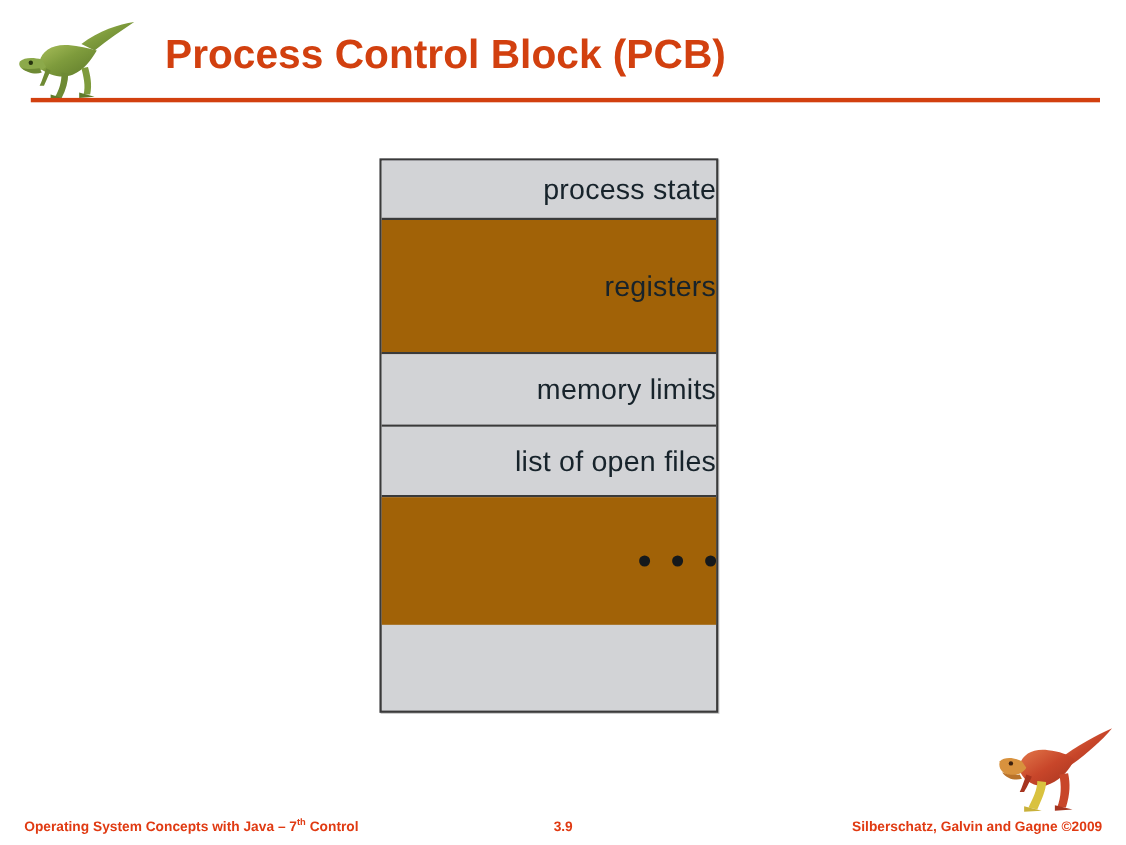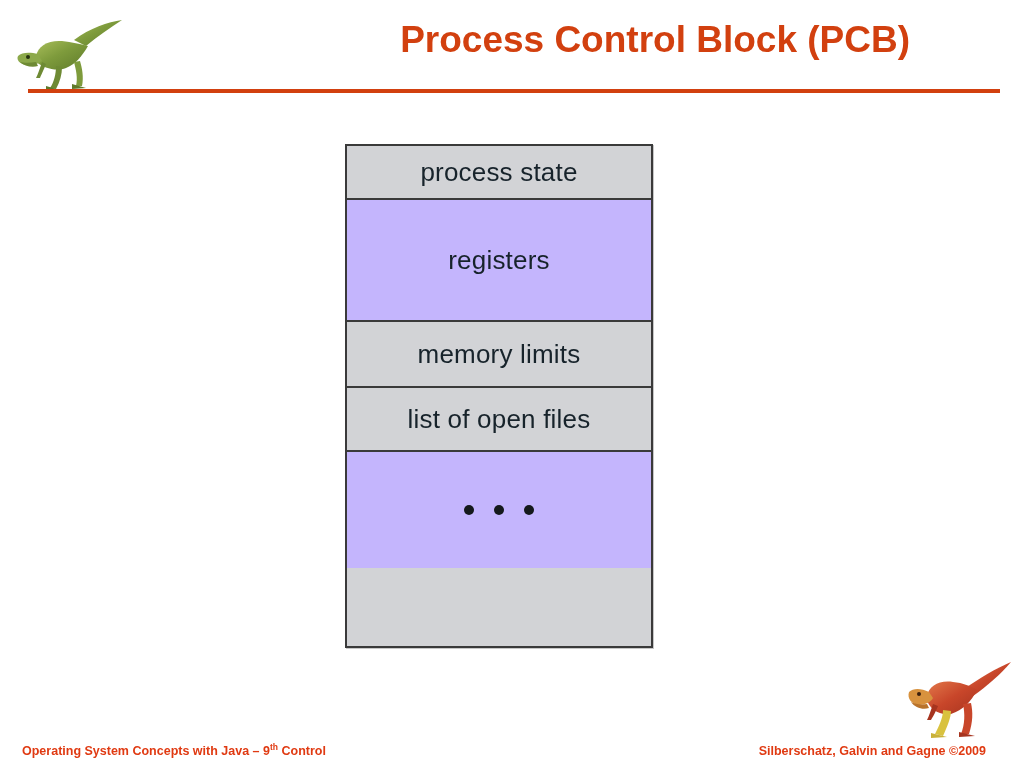--- a/index.html
+++ b/index.html
@@ -22,23 +22,23 @@
     left: 0; top: 0;
     width: 1024px;
     height: 768px;
     background: #ffffff;
   }
 
   
   #slide-title {
     position: absolute;
     left: 150px;
-    top: 20px;
+    top: 30px;
     width: 760px;
-    text-align: right;
+    text-align: left;
     font-size: 37px;
     font-weight: bold;
     color: #D2400F;
     letter-spacing: 0px;
     white-space: nowrap;
     line-height: 1.1;
   }
 
   #title-rule {
     position: absolute;
@@ -76,28 +76,28 @@
     box-sizing: border-box;
     background: #D2D3D6;
     box-shadow: 1px 1px 0 rgba(0,0,0,0.22);
   }
   .pcb-row {
     position: relative;
     box-sizing: border-box;
     border-bottom: 2px solid #3a3a3a;
     display: flex;
     align-items: center;
-    justify-content: center;
+    justify-content: flex-end;
     overflow: hidden;
   }
   .pcb-row:last-child {
     border-bottom: none;
   }
   .pcb-row.gray  { background: #D2D3D6; }
-  .pcb-row.blue  { background: #c4b5fd; }
+  .pcb-row.blue  { background: #a16207; }
 
   .pcb-label {
     font-family: "Liberation Sans", sans-serif;
     font-size: 26px;
     font-weight: 400;
     color: #17232b;
     letter-spacing: 0.2px;
     white-space: nowrap;
   }
 
@@ -119,21 +119,21 @@
     position: absolute;
     bottom: 10px;
     font-size: 12.5px;
     font-weight: bold;
     color: #E03A12;
     white-space: nowrap;
     font-family: "Liberation Sans", sans-serif;
   }
   #footer-left   { left: 22px; }
   #footer-center { left: 0; width: 1024px; text-align: center; }
-  #footer-right  { right: 38px; text-align: center; }
+  #footer-right  { right: 22px; text-align: center; }
   #footer-left sup { font-size: 8.5px; vertical-align: super; }
 </style>
 </head>
 <body>
 
 <div id="slide">
 
   <div id="logo-dino-green">
     <svg viewBox="0 0 112 76" width="112" height="76" aria-hidden="true">
       <defs>
@@ -220,18 +220,19 @@
       <path d="M28 46 C26 52 24 58 22 62 L26 62 C29 57 32 51 33 48 Z" fill="#A6341F"></path>
 
       <path d="M38 52 C38 60 34 68 30 76 L38 78 C42 69 46 60 46 53 Z" fill="#D9C23F"></path>
       <path d="M58 46 C60 56 60 66 56 76 L64 76 C68 64 68 54 66 45 Z" fill="#C8462A"></path>
 
       <path d="M26 75 L42 79 L26 80 Z" fill="#C9B13A"></path>
       <path d="M54 74 L70 78 L54 79 Z" fill="#A6341F"></path>
     </svg>
   </div>
 
-  <div class="footer-text" id="footer-left"><span>Operating System Concepts with Java – 9</span><sup>th</sup><span> Control</span></div>
-
+  <div class="footer-text" id="footer-left"><span>Operating System Concepts with Java – 7</span><sup>th</sup><span> Control</span></div>
+
+  <div class="footer-text" id="footer-center">3.9</div>
 
   <div class="footer-text" id="footer-right">Silberschatz, Galvin and Gagne ©2009</div>
 
 </div>
 
 </body></html>

